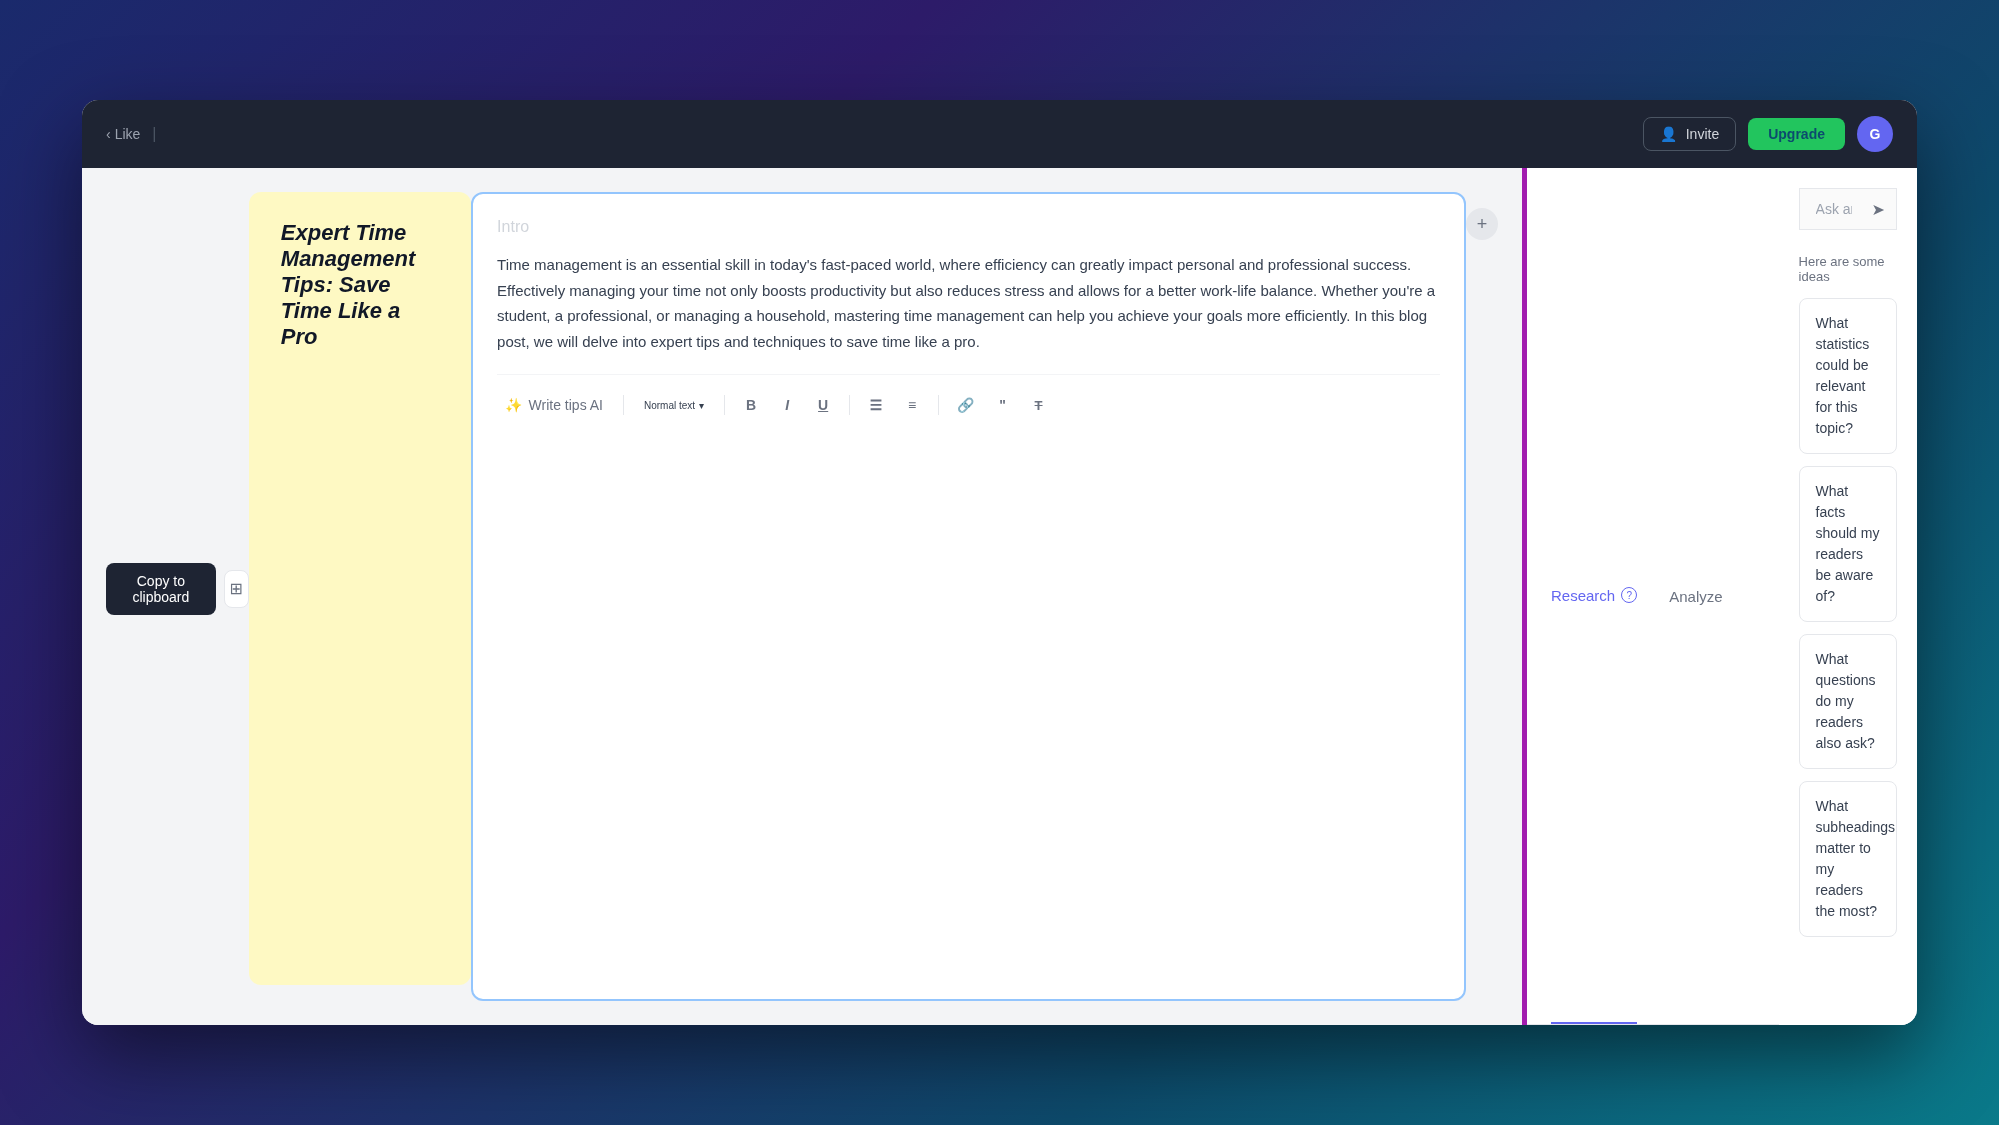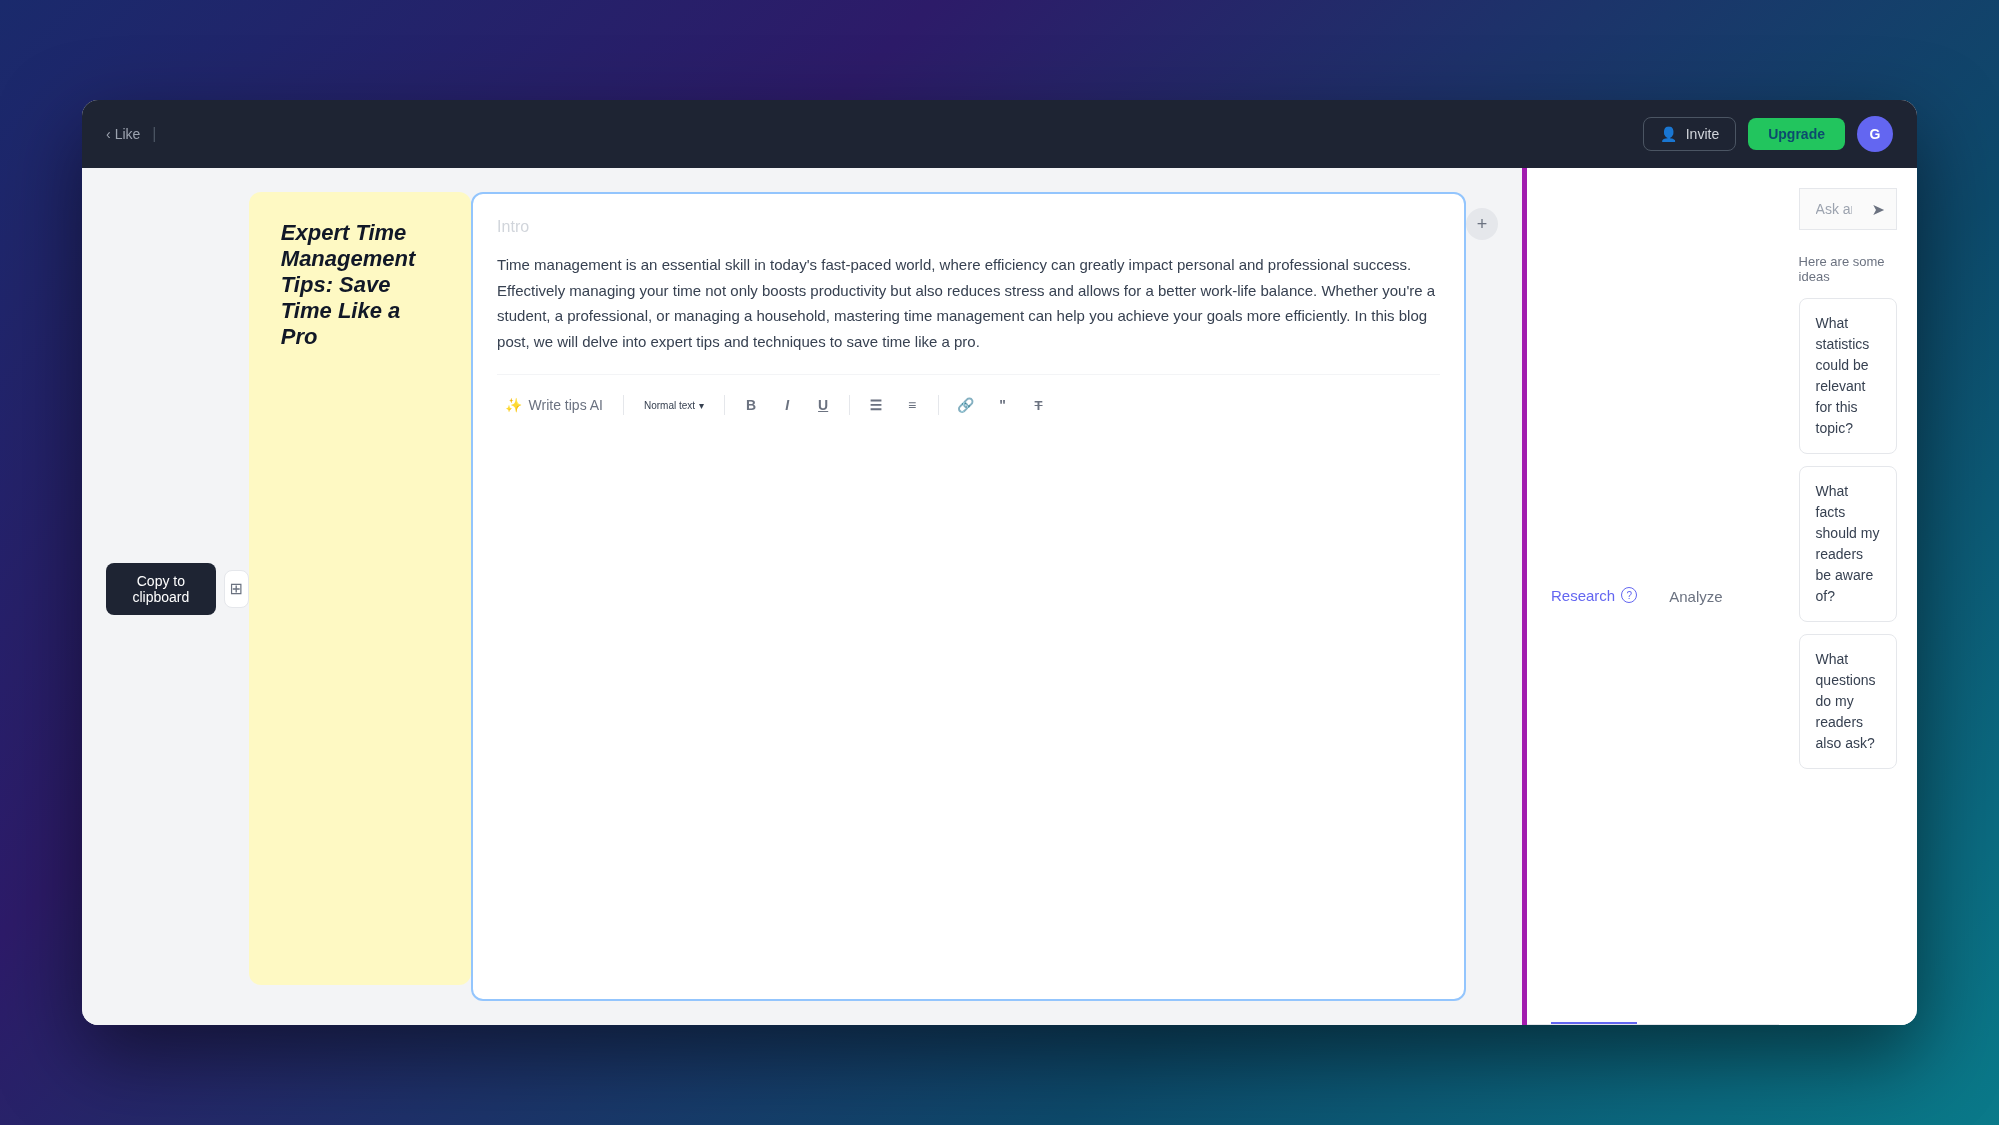--- a/index.html
+++ b/index.html
@@ -488,16 +488,19 @@
 
         <div class="idea-card">
           <span>What statistics could be relevant for this topic?</span>
         </div>
         <div class="idea-card">
           <span>What facts should my readers be aware of?</span>
         </div>
         <div class="idea-card">
           <span>What questions do my readers also ask?</span>
         </div>
+        <div class="idea-card">
+          <span>What subheadings matter to my readers the most?</span>
+        </div>
       </div>
     </div>
   </div>
 </div>
 
 </body></html>

